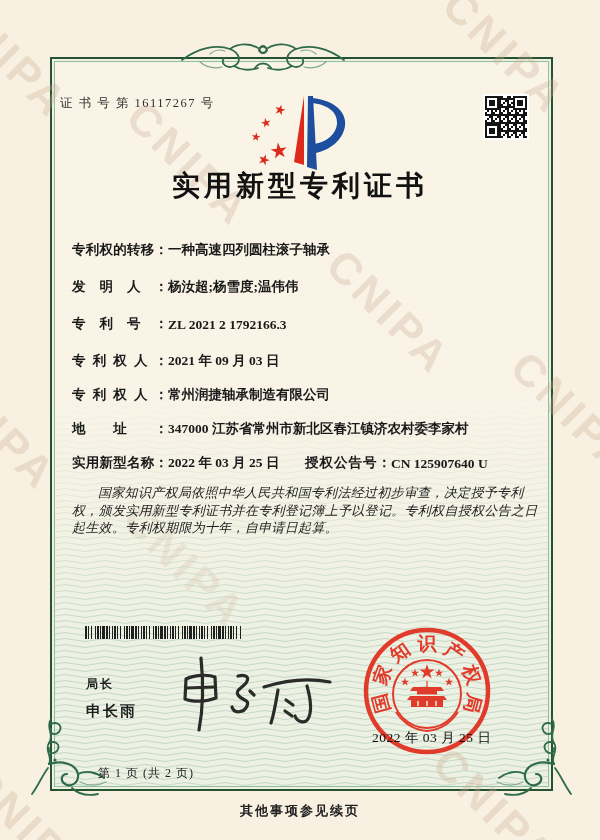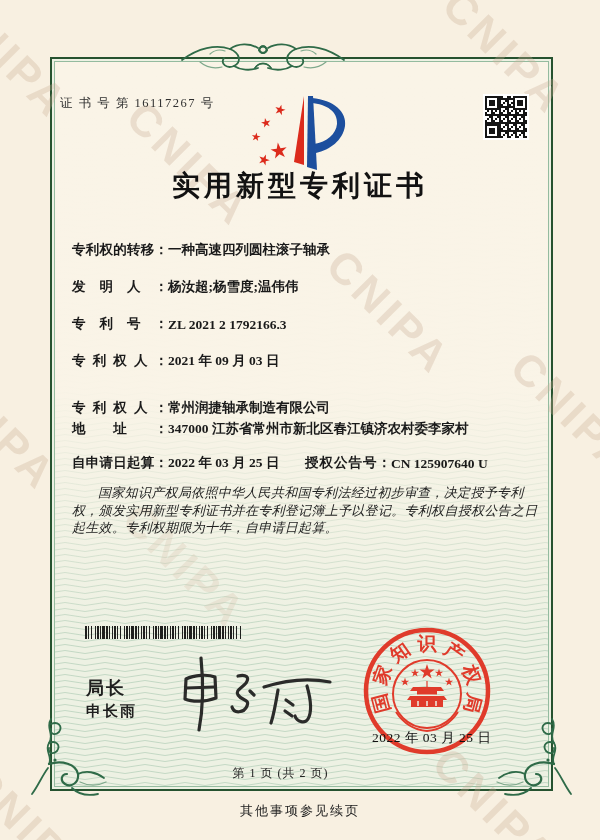--- a/index.html
+++ b/index.html
@@ -47,27 +47,27 @@
   .field-label.narrow{width:86px;}
   .field-value{}
   .row2{left:305px;}
   .body-text{
     left:72px;top:484px;width:468px;
     font-size:13px;font-style:italic;line-height:17.5px;
     letter-spacing:.3px;color:#222;
   }
   .body-text p{margin:0;text-indent:2em;}
   #barcode{left:85px;top:626px;}
-  .signer-title{left:86px;top:676px;font-size:18px;font-weight:700;letter-spacing:2px;}
+  .signer-title{left:86px;top:676px;font-size:12px;font-weight:700;letter-spacing:2px;}
   .signer-name{left:86px;top:702px;font-size:15px;font-weight:700;letter-spacing:2px;}
   .signature{left:158px;top:646px;z-index:4;}
   .seal{left:356px;top:620px;z-index:3;opacity:.95;}
   .seal-date{left:372px;top:729px;font-size:13.5px;color:#111;letter-spacing:.5px;z-index:5;}
-  .page-info{left:50px;top:765px;width:461px;text-align:center;font-size:12px;color:#222;letter-spacing:1px;}
-  .continuation{left:0;top:802px;width:600px;text-align:center;font-size:13px;font-weight:400;color:#222;letter-spacing:2px;}
+  .page-info{left:50px;top:765px;width:461px;font-size:12px;color:#222;letter-spacing:1px;padding-left:48px;}
+  .continuation{left:0;top:802px;width:600px;text-align:center;font-size:13px;font-weight:700;color:#222;letter-spacing:2px;}
   .ornament{z-index:3;}
   .orn-top{left:180px;top:38px;}
   .corner-bl{left:28px;top:716px;}
   .corner-br{left:495px;top:716px;transform:scaleX(-1);}
 </style>
 </head>
 <body>
 
 <div class="frame">
   <svg id="waves">
@@ -563,28 +563,28 @@
 </div>
 <div class="abs z3 field-row" style="top:278px">
   <span class="field-label">发明人：</span><span class="field-value">杨汝超;杨雪度;温伟伟</span>
 </div>
 <div class="abs z3 field-row" style="top:315px">
   <span class="field-label">专利号：</span><span class="field-value">ZL 2021 2 1792166.3</span>
 </div>
 <div class="abs z3 field-row" style="top:352px">
   <span class="field-label">专利权人：</span><span class="field-value">2021 年 09 月 03 日</span>
 </div>
-<div class="abs z3 field-row" style="top:399px">
+<div class="abs z3 field-row" style="top:386px">
   <span class="field-label">专利权人：</span><span class="field-value">常州润捷轴承制造有限公司</span>
 </div>
 <div class="abs z3 field-row" style="top:420px">
   <span class="field-label">地址：</span><span class="field-value">347000 江苏省常州市新北区春江镇济农村委李家村</span>
 </div>
 <div class="abs z3 field-row" style="top:454px">
-  <span class="field-label">自申请日起算：</span><span class="field-value">2022 年 03 月 25 日</span>
+  <span class="field-label">实用新型名称：</span><span class="field-value">2022 年 03 月 25 日</span>
 </div>
 <div class="abs z3 field-row row2" style="top:454px">
   <span class="field-label narrow">授权公告号：</span><span class="field-value">CN 125907640 U</span>
 </div>
 
 <div class="abs z3 body-text">
   <p>国家知识产权局依照中华人民共和国专利法经过初步审查，决定授予专利权，颁发实用新型专利证书并在专利登记簿上予以登记。专利权自授权公告之日起生效。专利权期限为十年，自申请日起算。</p>
 </div>
 
 <svg id="barcode" class="abs z3" width="158" height="13" viewBox="0 0 158 13">

